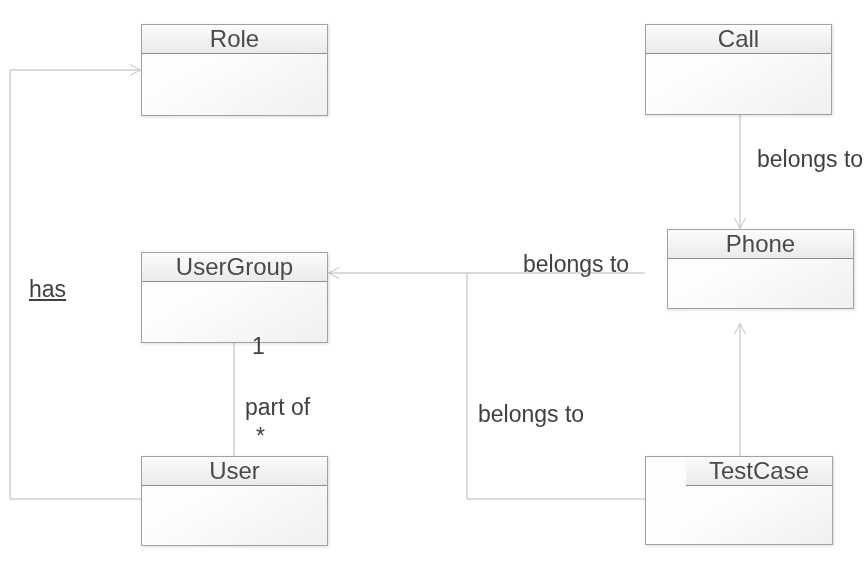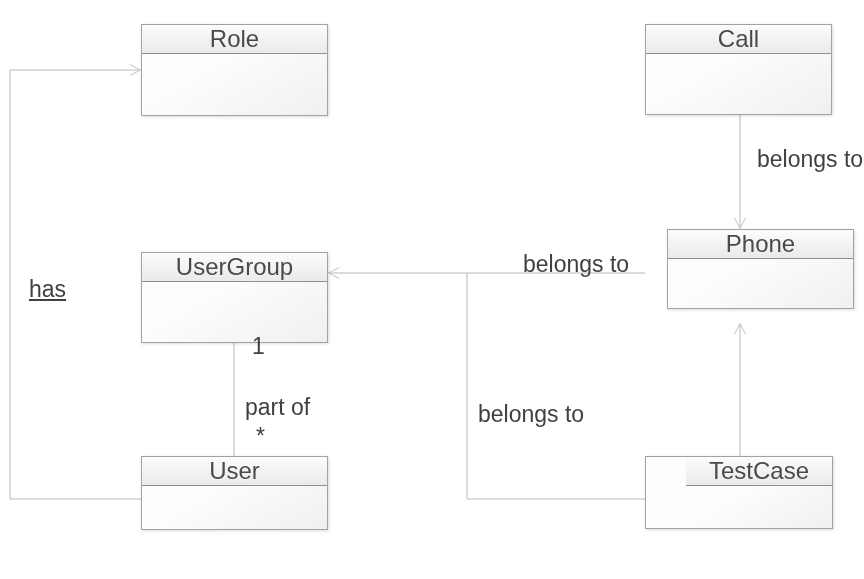--- a/index.html
+++ b/index.html
@@ -43,22 +43,22 @@
     color: #4a4a4a;
   }
   .uml-class .bdy {
     flex: 1;
     background: linear-gradient(150deg, #fdfdfd 30%, #f0f0f0 100%);
   }
   .box-role      { left: 141px; top: 24px;  width: 187px; height: 92px; }
   .box-call      { left: 645px; top: 24px;  width: 187px; height: 91px; }
   .box-usergroup { left: 141px; top: 232px; width: 187px; height: 91px; margin-top: 20px; }
   .box-phone     { left: 645px; top: 229px; width: 187px; height: 80px; margin-left: 22px; }
-  .box-user      { left: 141px; top: 456px; width: 187px; height: 74px; }
-  .box-testcase  { left: 645px; top: 456px; width: 188px; height: 73px; padding-left: 40px; }
+  .box-user      { left: 141px; top: 456px; width: 187px; height: 90px; }
+  .box-testcase  { left: 645px; top: 456px; width: 188px; height: 89px; padding-left: 40px; }
 
   .rel-label {
     position: absolute;
     font-size: 23px;
     line-height: 1.15;
     color: #404040;
     white-space: nowrap;
   }
   .lbl-call-phone      { left: 757px; top: 146px; }
   .lbl-phone-usergroup { left: 523px; top: 251px; }

